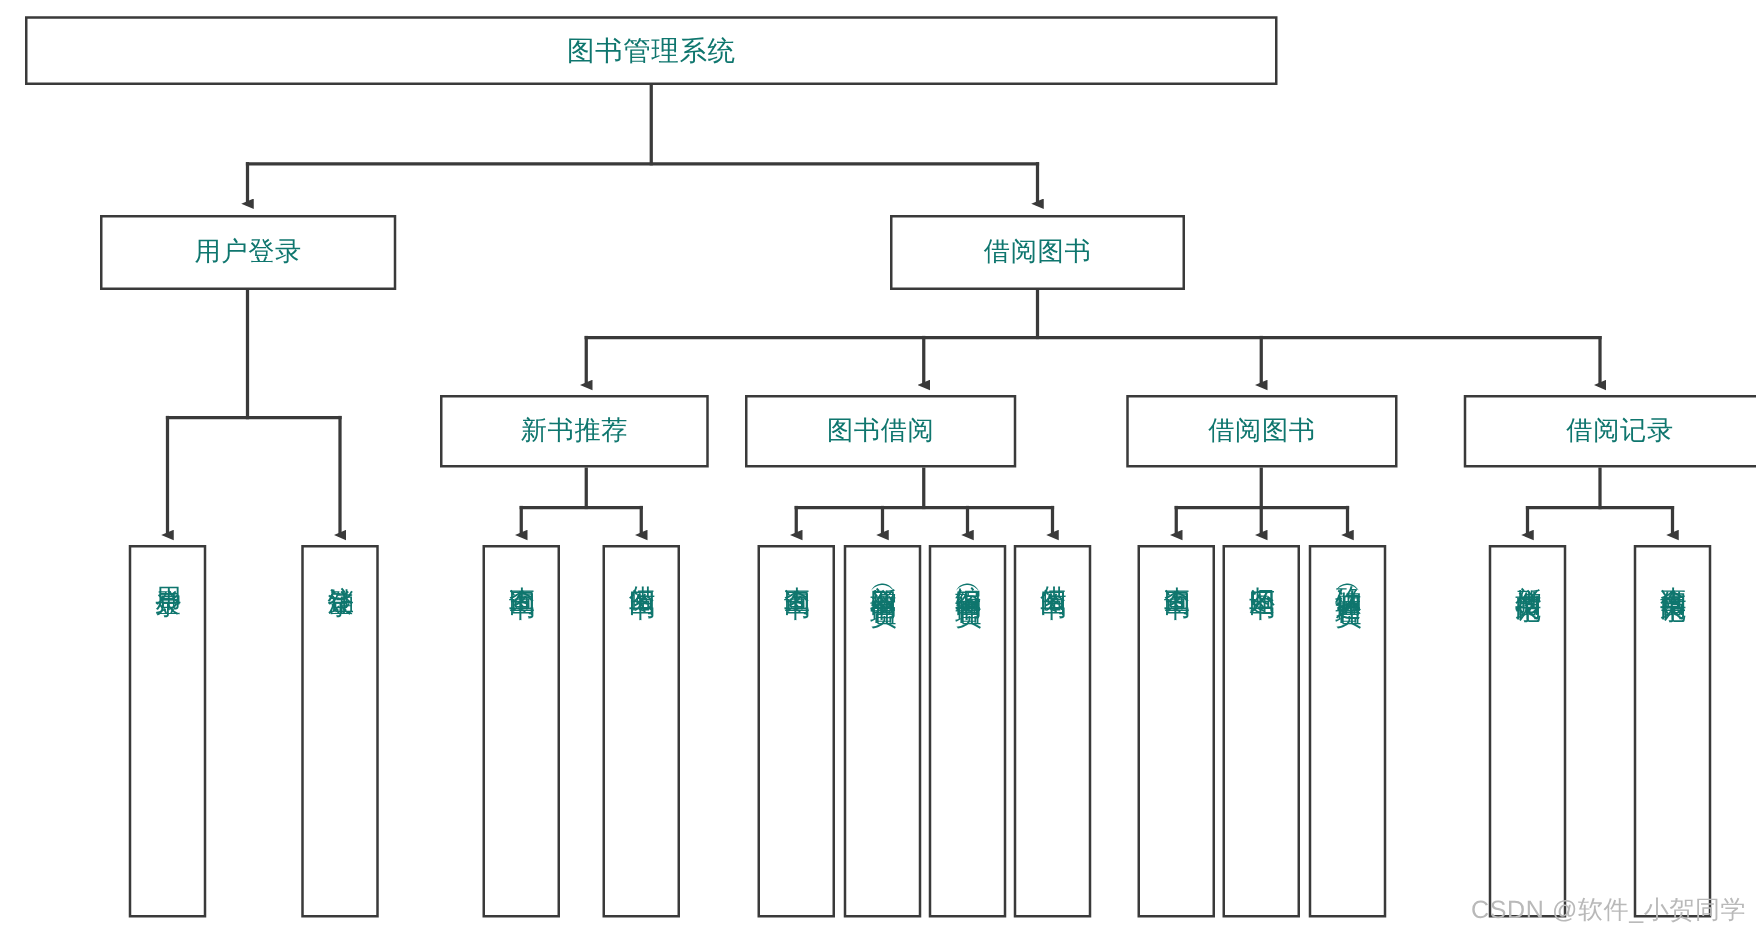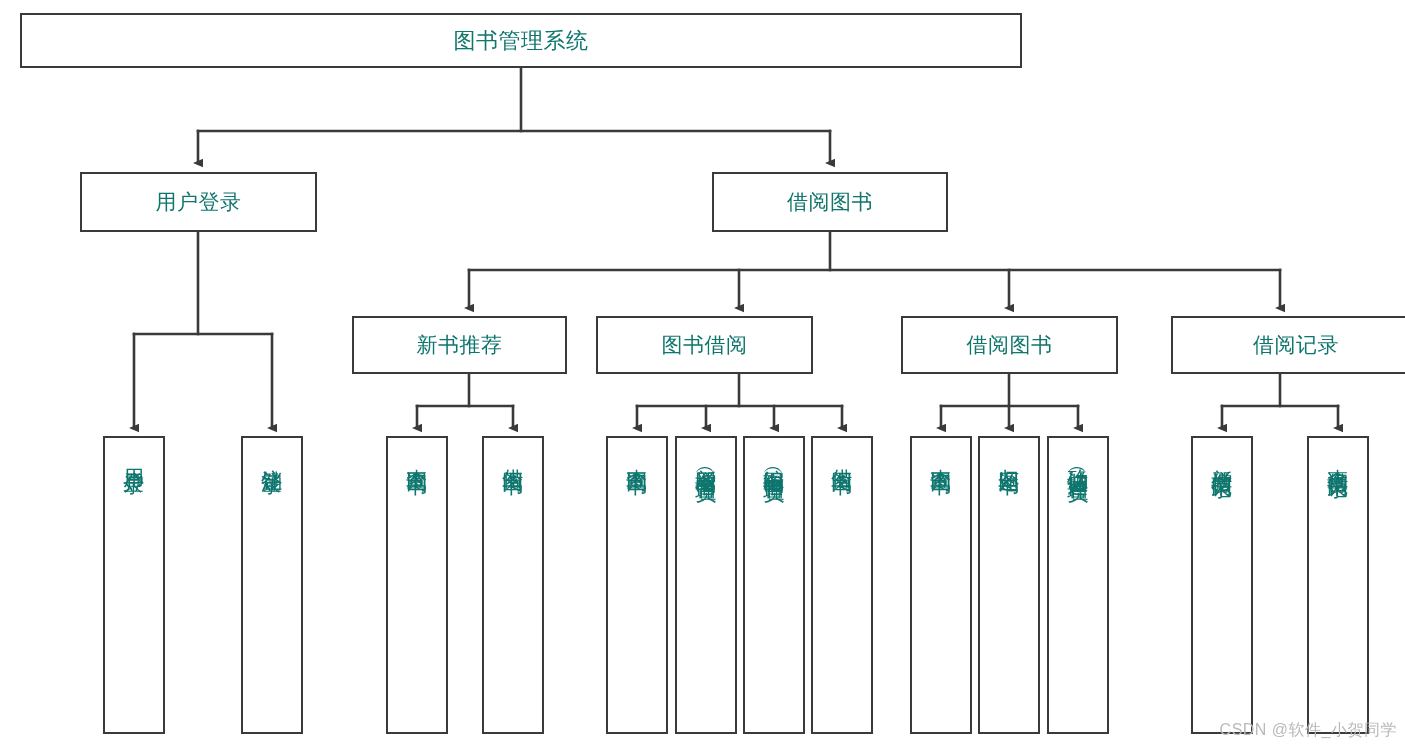--- a/index.html
+++ b/index.html
@@ -58,21 +58,21 @@
     text-orientation: upright;
     font-size: 21px;
     line-height: 1.22;
     letter-spacing: 2px;
     white-space: nowrap;
   }
   #watermark {
     position: absolute;
     right: 8px;
     bottom: 6px;
-    font-size: 16px;
+    font-size: 20px;
     color: #b9b9b9;
     z-index: 6;
     white-space: nowrap;
     letter-spacing: 0.5px;
   }
 </style>
 </head>
 <body>
 
 <div id="diagram-root">

